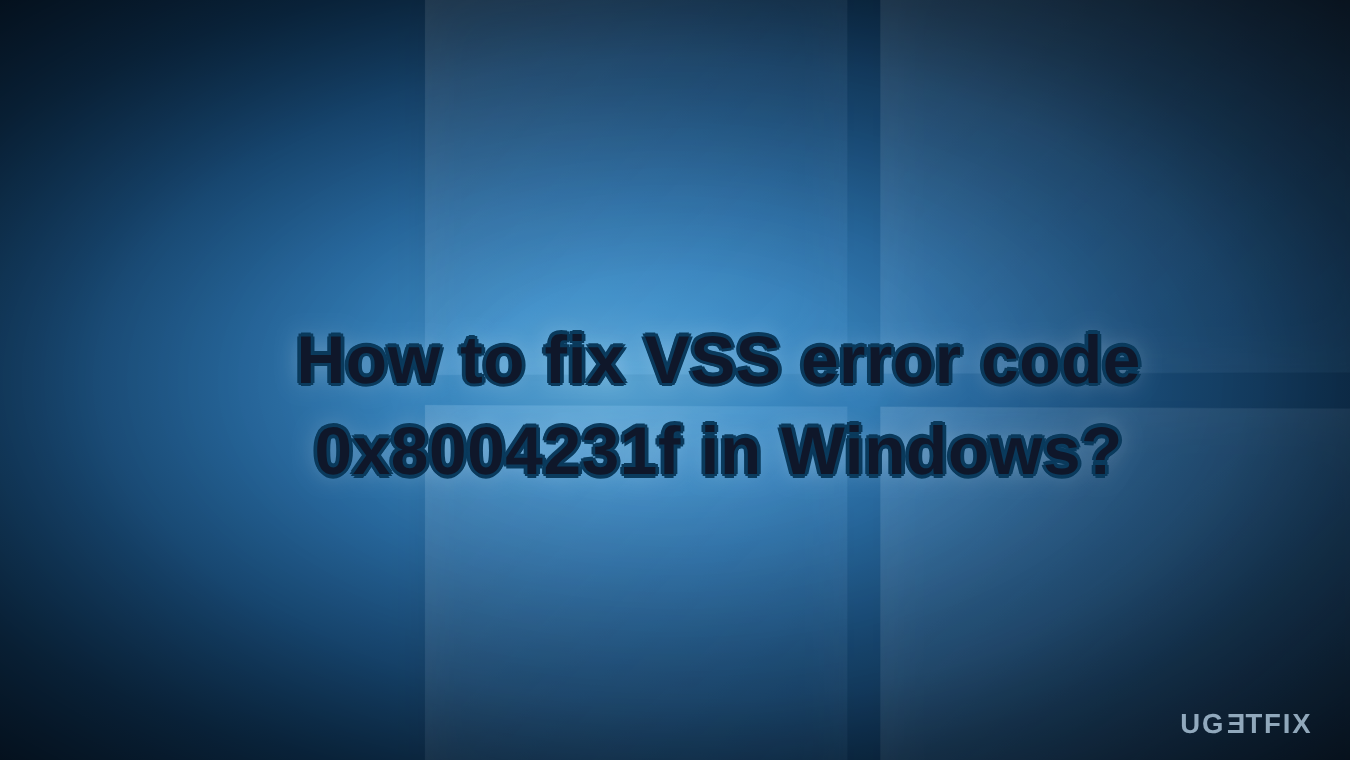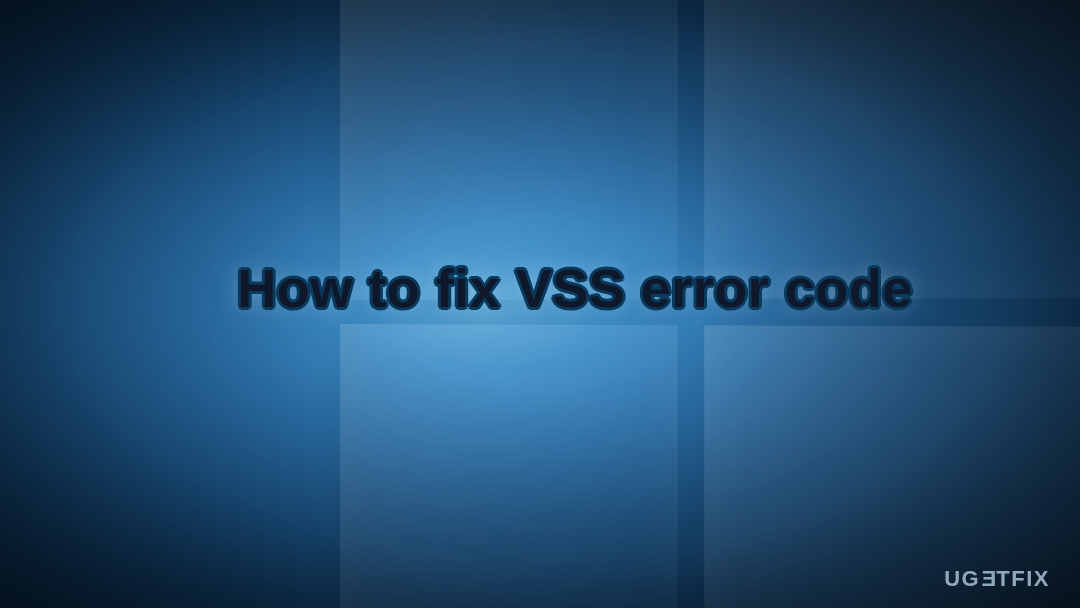--- a/index.html
+++ b/index.html
@@ -138,17 +138,18 @@
   <div class="logo-pane pane-tl"></div>
   <div class="logo-pane pane-tr"></div>
   <div class="logo-pane pane-bl"></div>
   <div class="logo-pane pane-br"></div>
 </div>
 
 <div class="vignette"></div>
 
 <div class="title-text">
   <span>How to fix VSS error code</span><br>
+  <span>0x8004231f in Windows?</span>
 </div>
 
 <div class="watermark">
   <span>UG</span><span class="special">E</span><span>TFIX</span>
 </div>
 
 </body></html>

